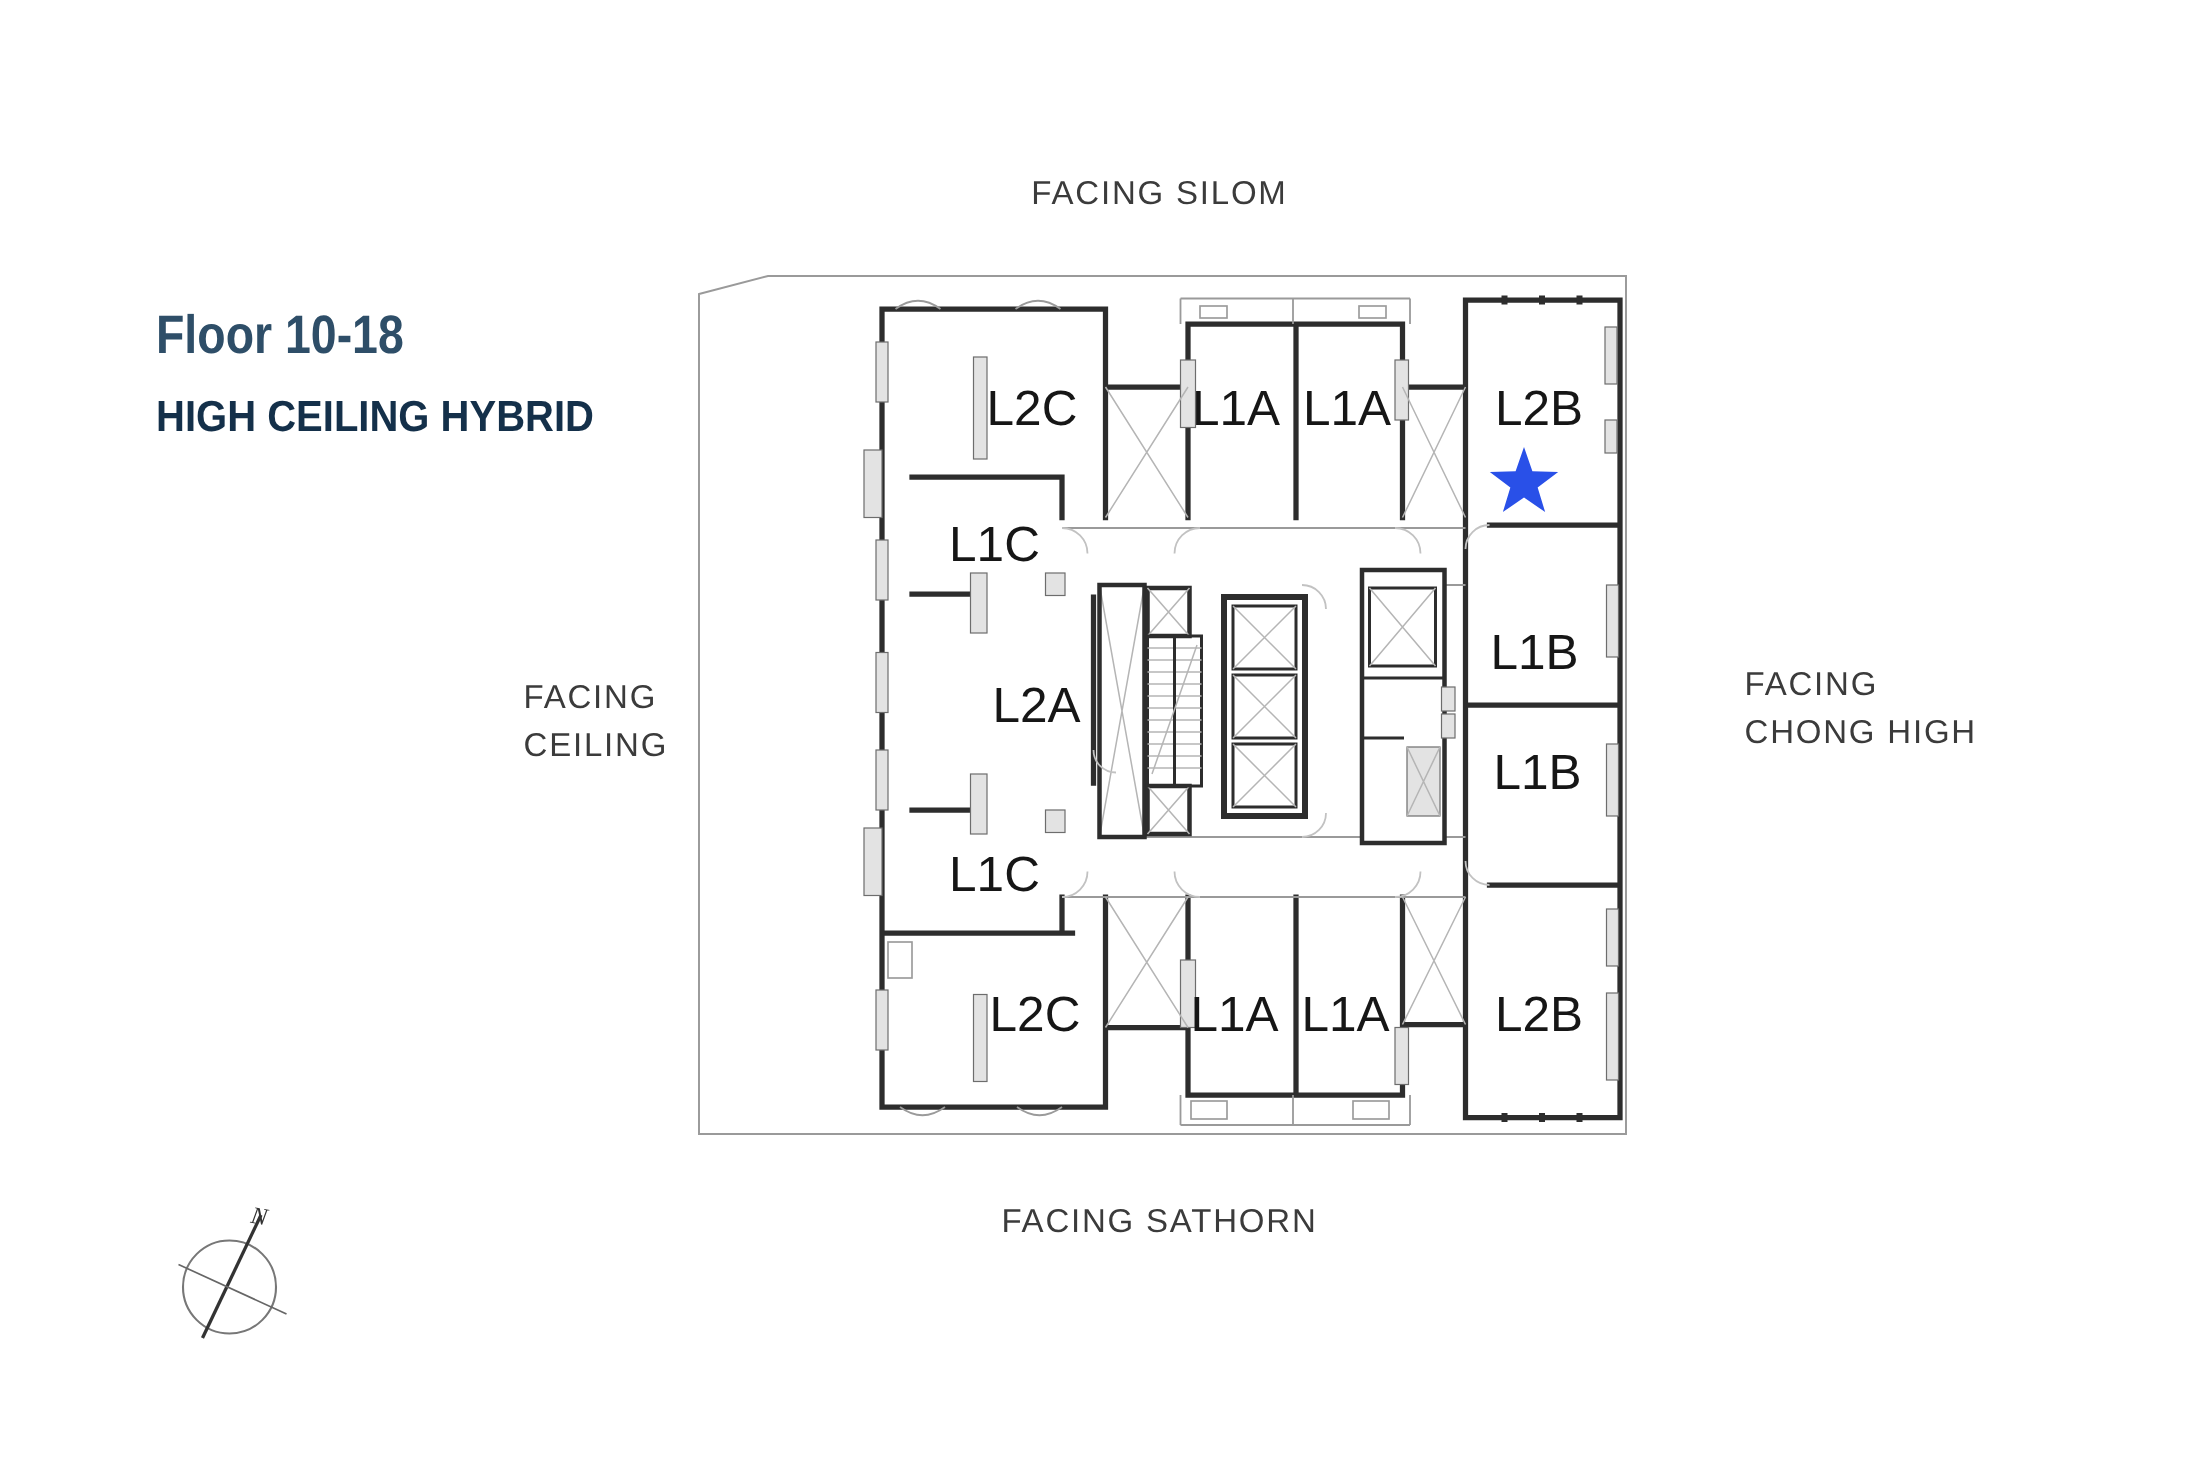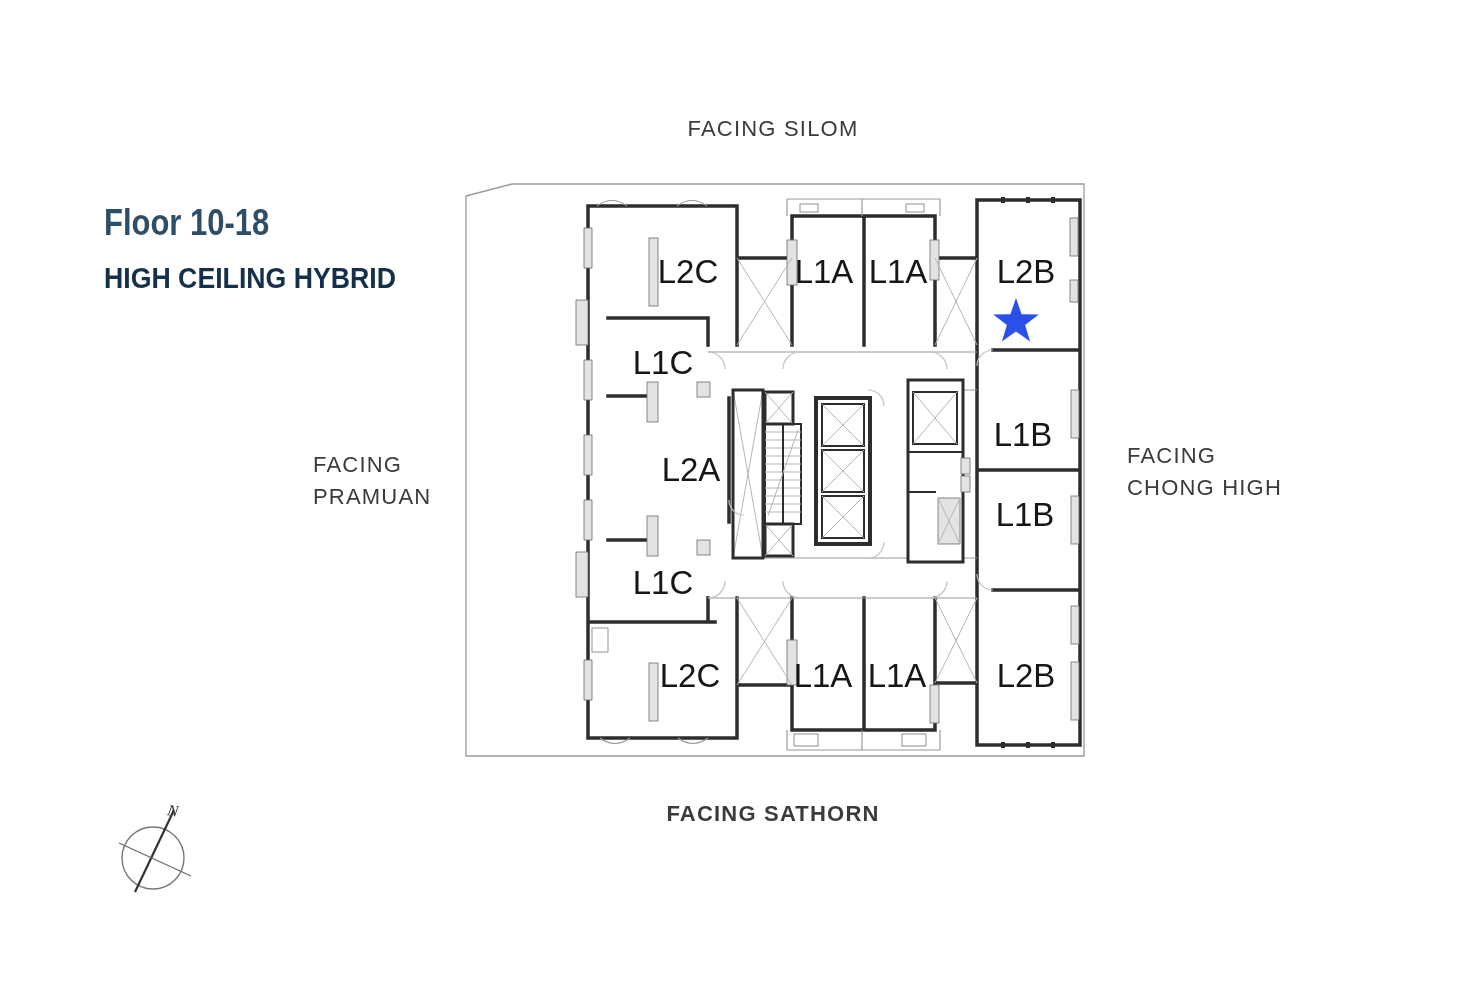--- a/index.html
+++ b/index.html
@@ -24,21 +24,21 @@
     transform:scaleX(.92);transform-origin:left top;
     white-space:nowrap;
   }
   .facing{
     position:absolute;
     font-size:22px;letter-spacing:1.2px;
     color:var(--c_facing,#3b3b3b);
     white-space:nowrap;
   }
   .facing-center{transform:translateX(-50%);}
-  .facing .line{display:block;line-height:32px;}
+  .facing .line{display:block;line-height:32px;margin-left:36px;}
   .plan-svg{position:absolute;left:0;top:0;}
   .bound{stroke:var(--c_line,#9a9a9a);stroke-width:1.3;fill:none;}
   .wall{stroke:var(--c_wall,#2d2d2d);stroke-width:3.5;fill:none;stroke-linecap:square;}
   .wall-rect{stroke:var(--c_wall,#2d2d2d);stroke-width:3;fill:none;}
   .med{stroke:var(--c_wall,#2d2d2d);stroke-width:2;fill:none;}
   .thin{stroke:#9a9a9a;stroke-width:1.2;fill:none;}
   .xline{stroke:#b5b5b5;stroke-width:1;fill:none;}
   .arc{stroke:#c2c2c2;stroke-width:1.2;fill:none;}
   .hatch{fill:#e3e3e3;stroke:#6d6d6d;stroke-width:.8;}
   .balc{fill:#ffffff;stroke:#9a9a9a;stroke-width:1.1;}
@@ -58,25 +58,25 @@
 </style>
 </head>
 <body>
 
 <div class="canvas">
 
   <div class="floor-title">Floor 10-18</div>
   <div class="type-title">HIGH CEILING HYBRID</div>
 
   <div class="facing facing-center" style="left:773px;top:116px;">FACING SILOM</div>
-  <div class="facing facing-center" style="left:773px;top:801px;font-weight:bold;">FACING SATHORN</div>
+  <div class="facing facing-center" style="left:773px;top:801px;">FACING SATHORN</div>
 
   <div class="facing" style="left:313px;top:449px;">
     <span class="line">FACING</span>
-    <span class="line">PRAMUAN</span>
+    <span class="line">CEILING</span>
   </div>
 
   <div class="facing" style="left:1127px;top:440px;">
     <span class="line">FACING</span>
     <span class="line">CHONG HIGH</span>
   </div>
 
   <svg class="plan-svg" width="1472" height="988" viewBox="0 0 1472 988">
 
     <path class="bound" d="M466,196 L512,184 H1084 V756 H466 Z"></path>

